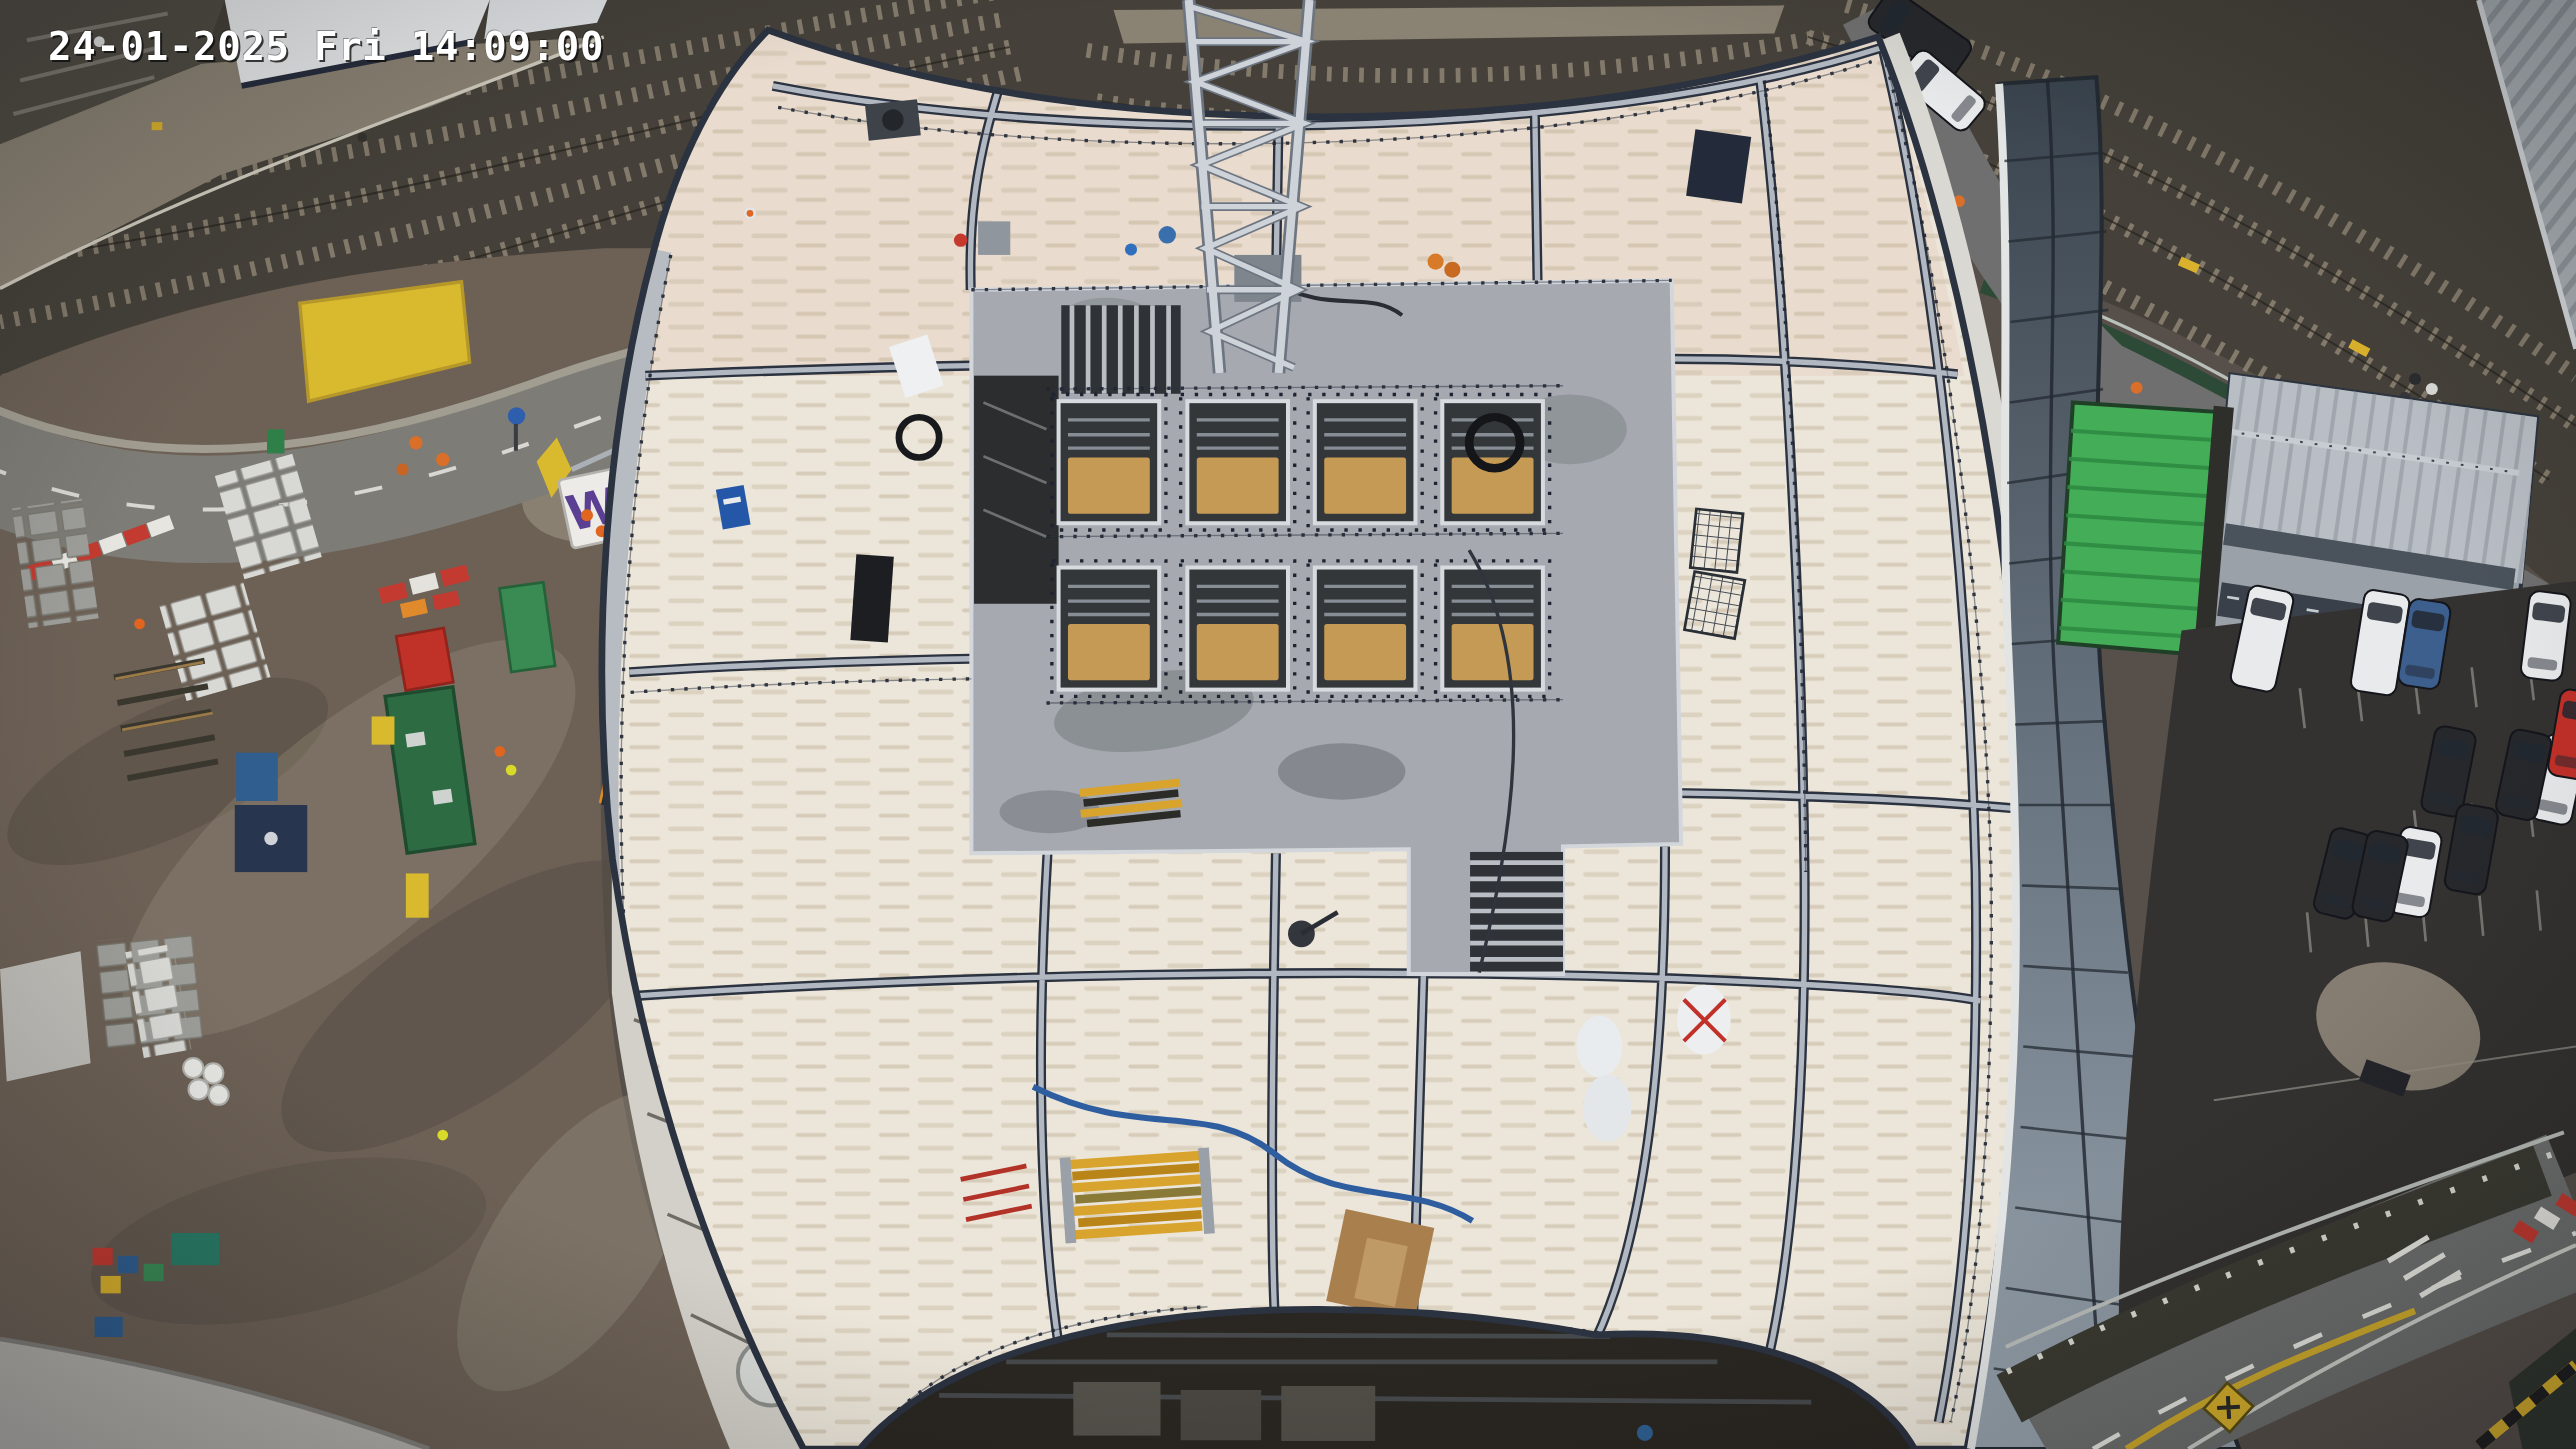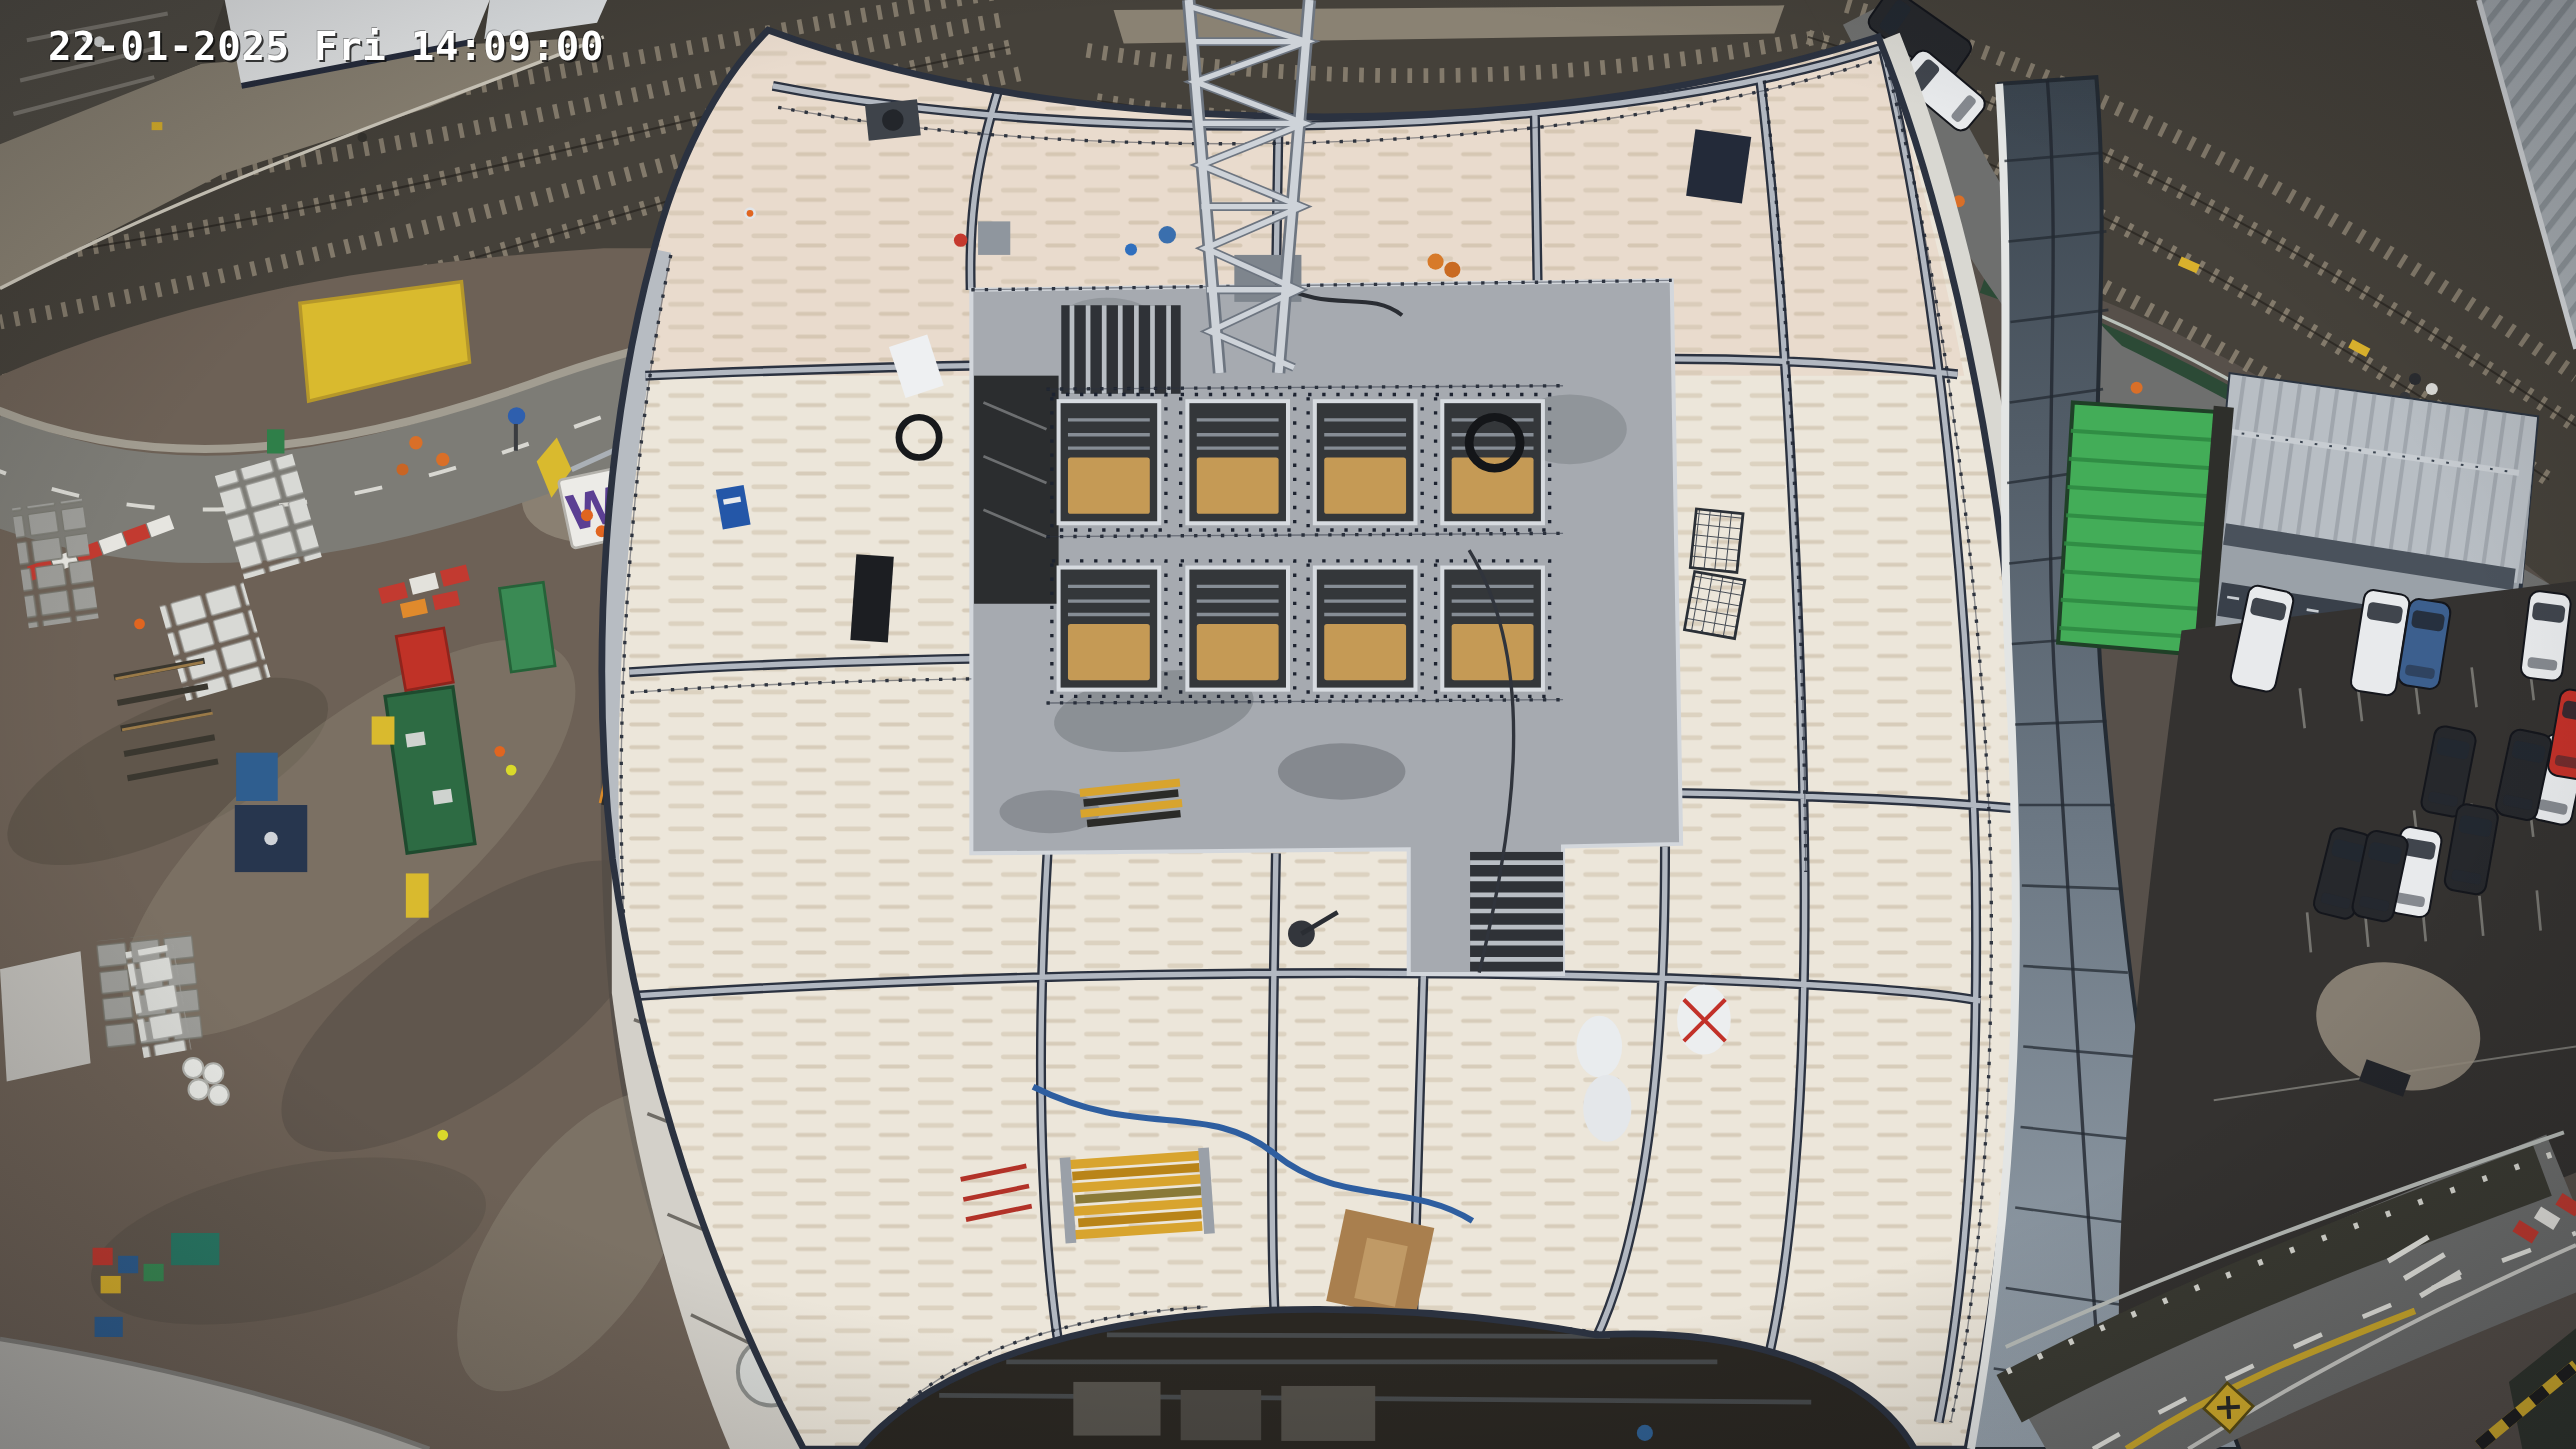--- a/index.html
+++ b/index.html
@@ -490,15 +490,15 @@
     <path d="M3695,2155 L3840,2035" stroke="#1f1f1f" stroke-width="18" stroke-dasharray="26 26" fill="none"></path>
     <rect x="3748" y="1826" width="34" height="20" transform="rotate(32 3765 1836)" fill="#c23a30"></rect>
     <rect x="3780" y="1806" width="34" height="20" fill="#e6e5e0" transform="rotate(32 3797 1816)"></rect>
     <rect x="3812" y="1786" width="34" height="20" transform="rotate(32 3829 1796)" fill="#c23a30"></rect>
   </g>
 </g>
 
 <rect x="0" y="0" width="3840" height="2160" fill="url(#vig)"></rect>
 </svg>
 
-<div class="ts">22-01-2025 Fri 14:09:00</div>
+<div class="ts">24-01-2025 Fri 14:09:00</div>
 </div>
 
 
 </body></html>

